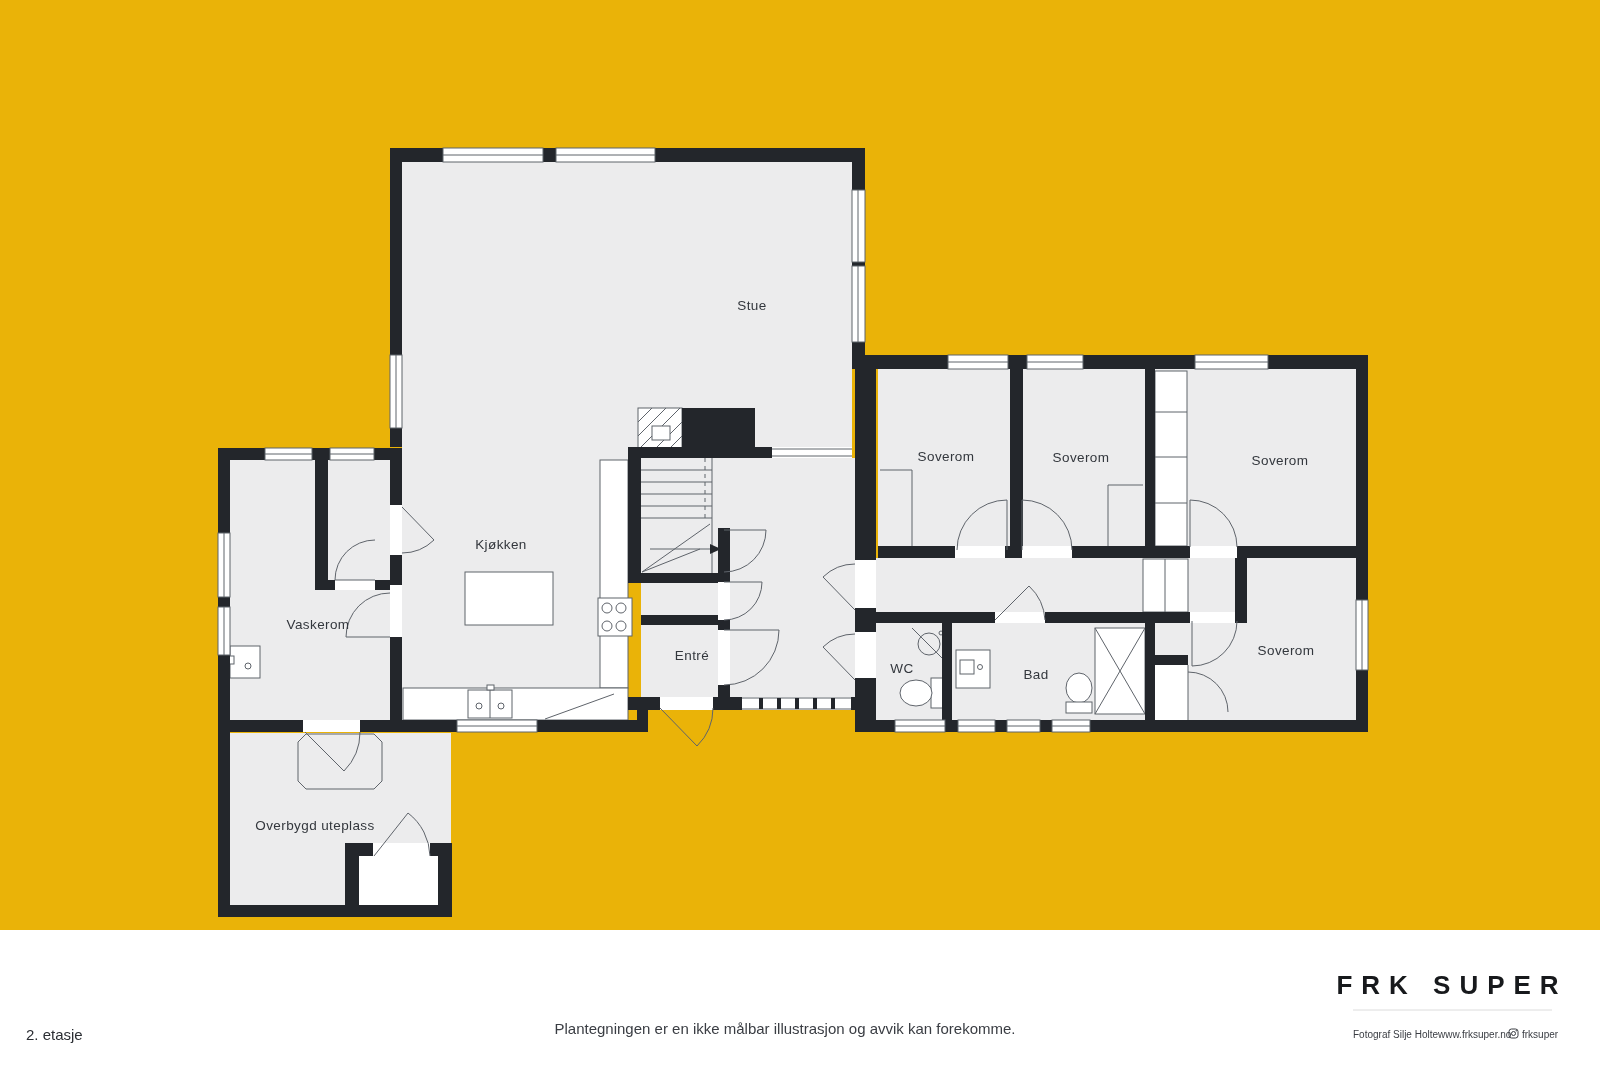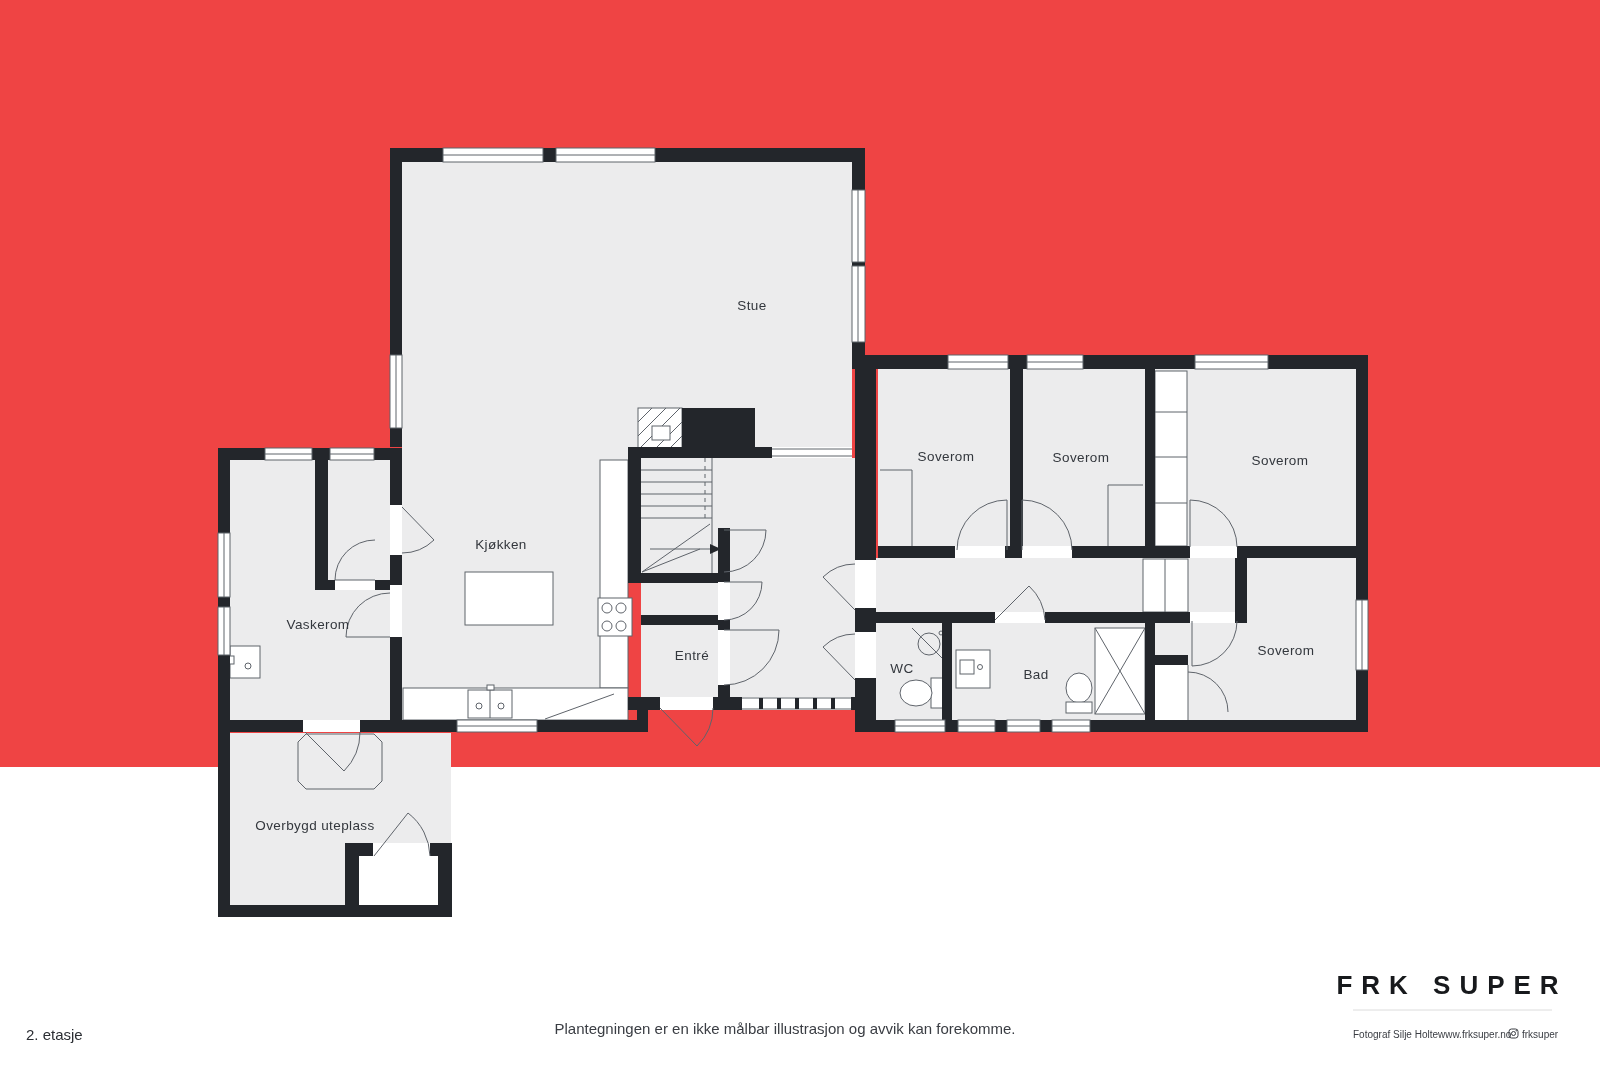--- a/index.html
+++ b/index.html
@@ -1,17 +1,17 @@
 <!DOCTYPE html>
 <html><head>
 <meta charset="utf-8">
 <style>
   html,body{margin:0;padding:0;background:#ffffff;width:1600px;height:1067px;overflow:hidden;
     font-family:"Liberation Sans",sans-serif;}
-  .stage{position:relative;width:1600px;height:767px;background:#ef4444;}
+  .stage{position:relative;width:1600px;height:930px;background:#eab308;}
   svg{position:absolute;left:0;top:0;}
   svg text{font-family:"Liberation Sans",sans-serif;}
   .room-label{font-size:13.5px;fill:#33373d;letter-spacing:.4px;}
   .floor-label{font-size:15px;fill:#2b2e33;}
   .disclaimer{font-size:15px;fill:#3a3d43;}
   .logo{font-size:26px;font-weight:bold;letter-spacing:9px;fill:#17191c;}
   .foot-small{font-size:10px;fill:#3a3d43;}
   .wall{fill:#23262b;}
   .floor{fill:#ececed;}
   .white{fill:#ffffff;}

